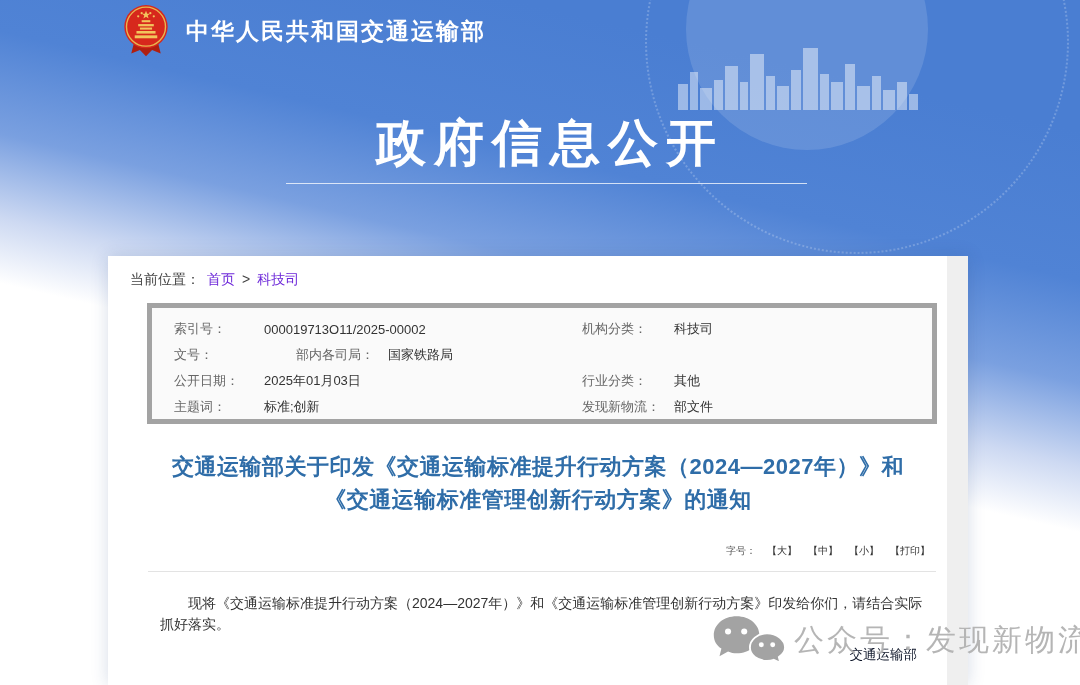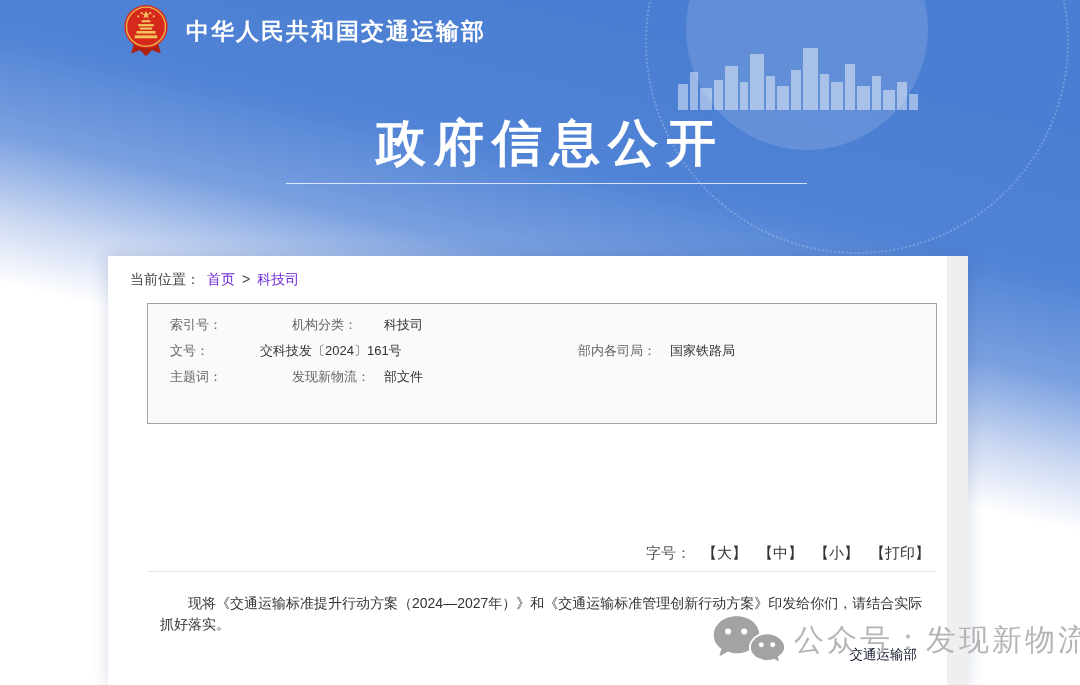--- a/index.html
+++ b/index.html
@@ -23,30 +23,30 @@
   .banner-underline{position:absolute;left:286px;top:183px;width:521px;height:1px;
         background:rgba(255,255,255,0.75);}
   
   .card{position:absolute;left:108px;top:256px;width:860px;height:429px;background:#ffffff;
         box-shadow:0 0 16px rgba(30,60,120,0.18);}
   .scroll-track{position:absolute;right:0;top:0;width:21px;height:100%;background:#efefef;}
   .breadcrumb{position:absolute;left:22px;top:15px;font-size:14px;color:#444;display:flex;gap:7px;align-items:flex-start;}
   .crumb-link{color:#6d28d9;cursor:pointer;font-family:Liberation Serif, serif;}
   
   .meta-box{position:absolute;left:39px;top:47px;width:790px;height:121px;background:#fafafa;
-        border:1px solid #a3a3a3;box-sizing:border-box;padding-top:8px;}
+        border:5px solid #a3a3a3;box-sizing:border-box;padding-top:8px;}
   .m-row{display:flex;height:26px;align-items:center;font-size:13px;}
   .m-label{width:90px;margin-left:22px;color:#666;flex:none;}
   .m-val{width:286px;color:#333;flex:none;}
   .m-label2{width:92px;color:#666;flex:none;margin-left:32px;}
   .m-val2{color:#333;}
   
   .article-title{position:absolute;left:0;top:194px;width:860px;text-align:center;
         color:#2f6da8;font-weight:bold;font-size:22px;line-height:33px;letter-spacing:0.5px;}
-  .fontsize-row{position:absolute;right:38px;top:288px;font-size:15px;color:#333;display:flex;gap:11px;align-items:center;}
+  .fontsize-row{position:absolute;right:38px;top:288px;font-size:10px;color:#333;display:flex;gap:11px;align-items:center;}
   .fontsize-label{color:#555;}
   .fontsize-opt{cursor:pointer;}
   .divider{position:absolute;left:40px;top:315px;width:788px;height:1px;background:#e3e3e3;}
   .paragraphs{position:absolute;left:52px;top:326px;width:772px;font-size:14px;color:#333;line-height:21px;}
   .para-indent{text-indent:2em;margin-top:11px;}
   .signature{position:absolute;right:51px;top:390px;font-size:13.5px;color:#0f172a;}
   
   .watermark{position:absolute;left:710px;top:612px;display:flex;align-items:center;gap:8px;z-index:30;}
   .watermark-text{font-size:30px;color:#b2b2b2;letter-spacing:3px;opacity:0.95;white-space:nowrap;}
 </style>
@@ -111,36 +111,47 @@
     <div class="breadcrumb">
       <span>当前位置：</span>
       <span class="crumb-link">首页</span>
       <span>&gt;</span>
       <span class="crumb-link">科技司</span>
     </div>
 
     <div class="meta-box">
       <div class="m-row">
         <span class="m-label">索引号：</span>
+        <span class="m-val">000019713O11/2025-00002</span>
         <span class="m-label2">机构分类：</span>
         <span class="m-val2">科技司</span>
       </div>
       <div class="m-row">
         <span class="m-label">文号：</span>
-        <span class="m-val">交科技发〔2024〕161号</span>
         <span class="m-label2">部内各司局：</span>
         <span class="m-val2">国家铁路局</span>
       </div>
       <div class="m-row">
+        <span class="m-label">公开日期：</span>
+        <span class="m-val">2025年01月03日</span>
+        <span class="m-label2">行业分类：</span>
+        <span class="m-val2">其他</span>
+      </div>
+      <div class="m-row">
         <span class="m-label">主题词：</span>
+        <span class="m-val">标准;创新</span>
         <span class="m-label2">发现新物流：</span>
         <span class="m-val2">部文件</span>
       </div>
     </div>
 
+    <div class="article-title">
+      <div>交通运输部关于印发《交通运输标准提升行动方案（2024—2027年）》和</div>
+      <div>《交通运输标准管理创新行动方案》的通知</div>
+    </div>
 
     <div class="fontsize-row">
       <span class="fontsize-label">字号：</span>
       <span class="fontsize-opt">【大】</span>
       <span class="fontsize-opt">【中】</span>
       <span class="fontsize-opt">【小】</span>
       <span class="fontsize-opt">【打印】</span>
     </div>
 
     <div class="divider"></div>

